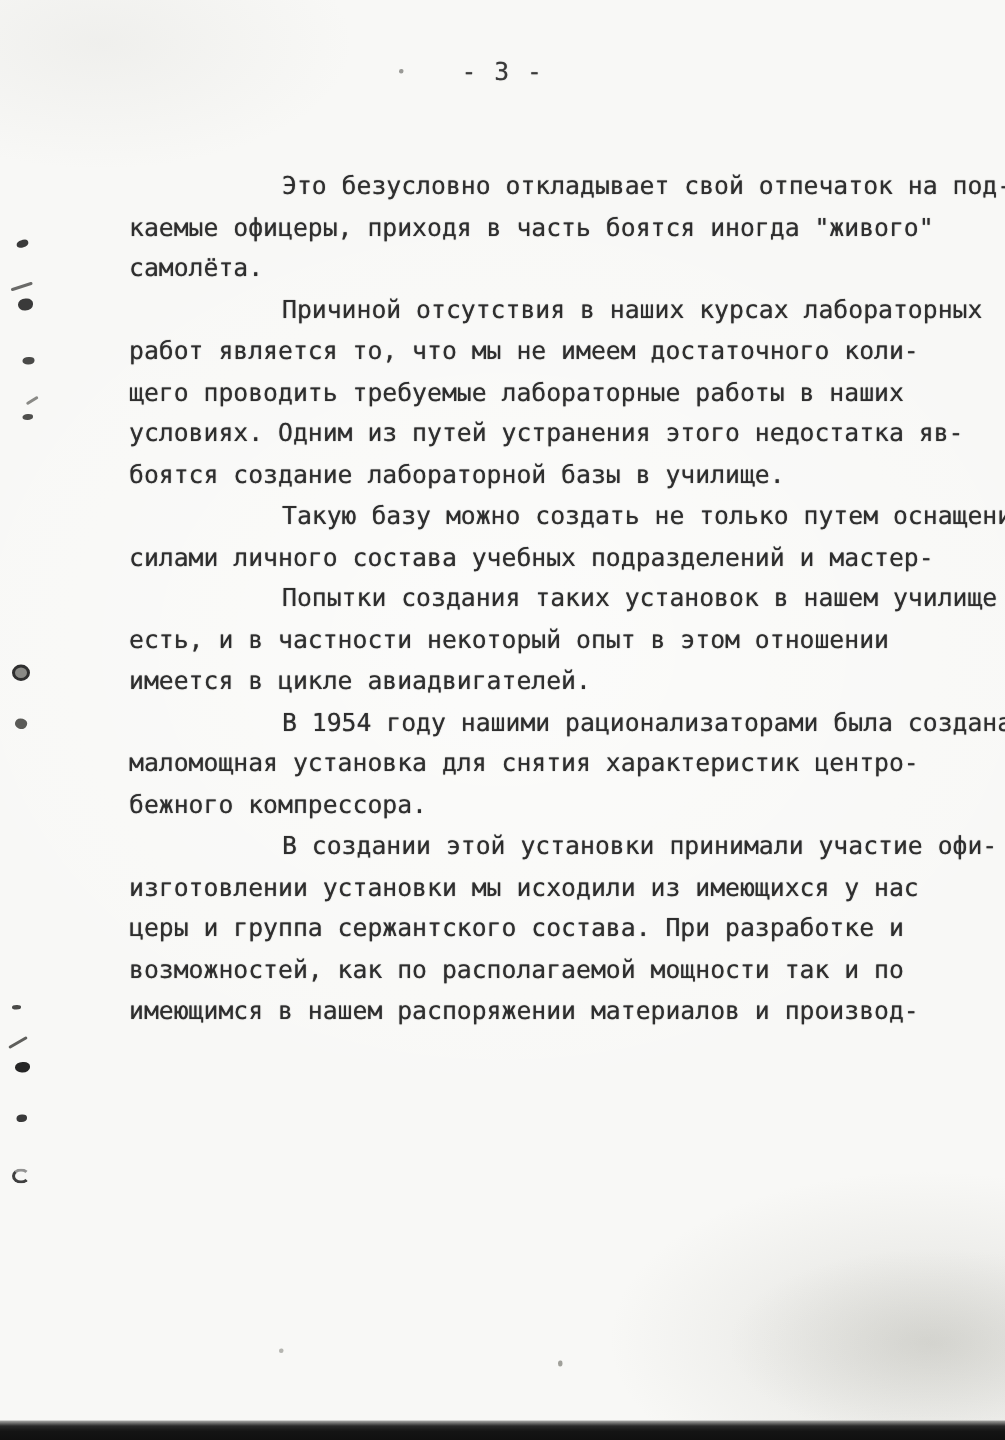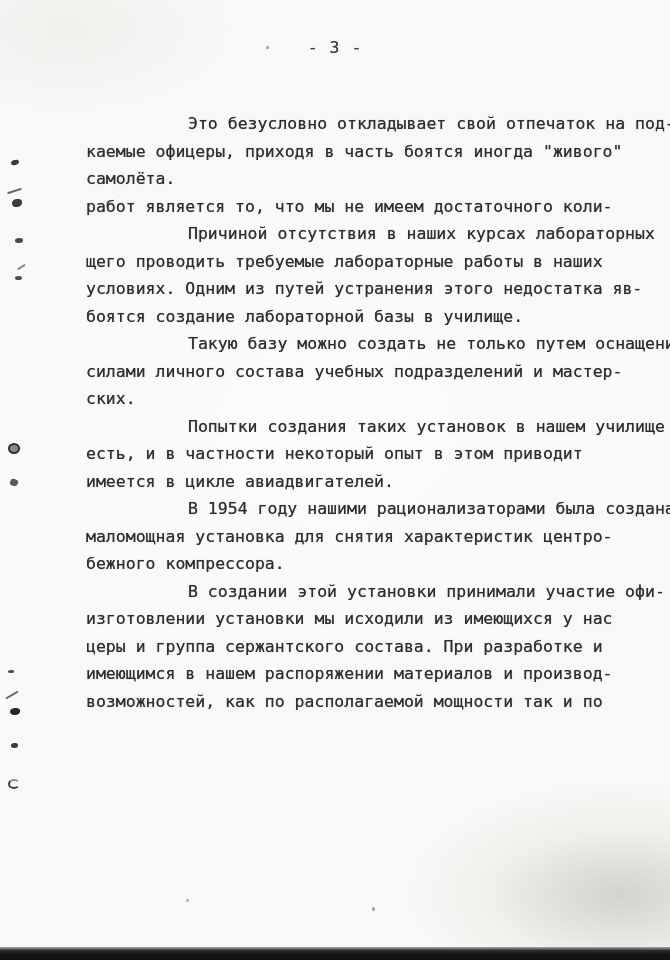--- a/index.html
+++ b/index.html
@@ -74,39 +74,38 @@
 <body>
 
 <div class="page">
 
   <div class="page-number">- 3 -</div>
 
   <div class="text-block">
       <div class="line indent">Это безусловно откладывает свой отпечаток на под-</div>
       <div class="line">каемые офицеры, приходя в часть боятся иногда "живого"</div>
       <div class="line">самолёта.</div>
+      <div class="line indent">Причиной отсутствия в наших курсах лабораторных</div>
       <div class="line">работ является то, что мы не имеем достаточного коли-</div>
-      <div class="line indent">Причиной отсутствия в наших курсах лабораторных</div>
       <div class="line">щего проводить требуемые лабораторные работы в наших</div>
       <div class="line">условиях. Одним из путей устранения этого недостатка яв-</div>
       <div class="line">боятся создание лабораторной базы в училище.</div>
       <div class="line indent">Такую базу можно создать не только путем оснащения</div>
       <div class="line">силами личного состава учебных подразделений и мастер-</div>
-      <div class="line">ских.</div>
       <div class="line indent">Попытки создания таких установок в нашем училище</div>
-      <div class="line">есть, и в частности некоторый опыт в этом приводит</div>
+      <div class="line">есть, и в частности некоторый опыт в этом отношении</div>
       <div class="line">имеется в цикле авиадвигателей.</div>
       <div class="line indent">В 1954 году нашими рационализаторами была создана</div>
       <div class="line">маломощная установка для снятия характеристик центро-</div>
       <div class="line">бежного компрессора.</div>
       <div class="line indent">В создании этой установки принимали участие офи-</div>
       <div class="line">изготовлении установки мы исходили из имеющихся у нас</div>
       <div class="line">церы и группа сержантского состава. При разработке и</div>
+      <div class="line">возможностей, как по располагаемой мощности так и по</div>
       <div class="line">имеющимся в нашем распоряжении материалов и производ-</div>
-      <div class="line">возможностей, как по располагаемой мощности так и по</div>
     </div>
 
   <div class="speck" style="left:11px; top:160px; width:8px; height:5px; transform:rotate(-15deg);"></div>
   <div class="speck line-mark" style="left:7px; top:190px; width:15px; height:2px; background:#6a6a68; transform:rotate(-18deg);"></div>
   <div class="speck" style="left:12px; top:199px; width:10px; height:8px;"></div>
   <div class="speck" style="left:15px; top:238px; width:8px; height:5px; background:#4a4a48;"></div>
   <div class="speck line-mark" style="left:17px; top:266px; width:9px; height:2px; background:#8a8a86; transform:rotate(-32deg);"></div>
   <div class="speck" style="left:15px; top:276px; width:7px; height:4px; background:#4f4f4d;"></div>
   <div class="speck ring" style="left:8px; top:443px; width:8px; height:7px;"></div>
   <div class="speck" style="left:10px; top:479px; width:8px; height:7px; background:#5a5a57; transform:rotate(20deg);"></div>

